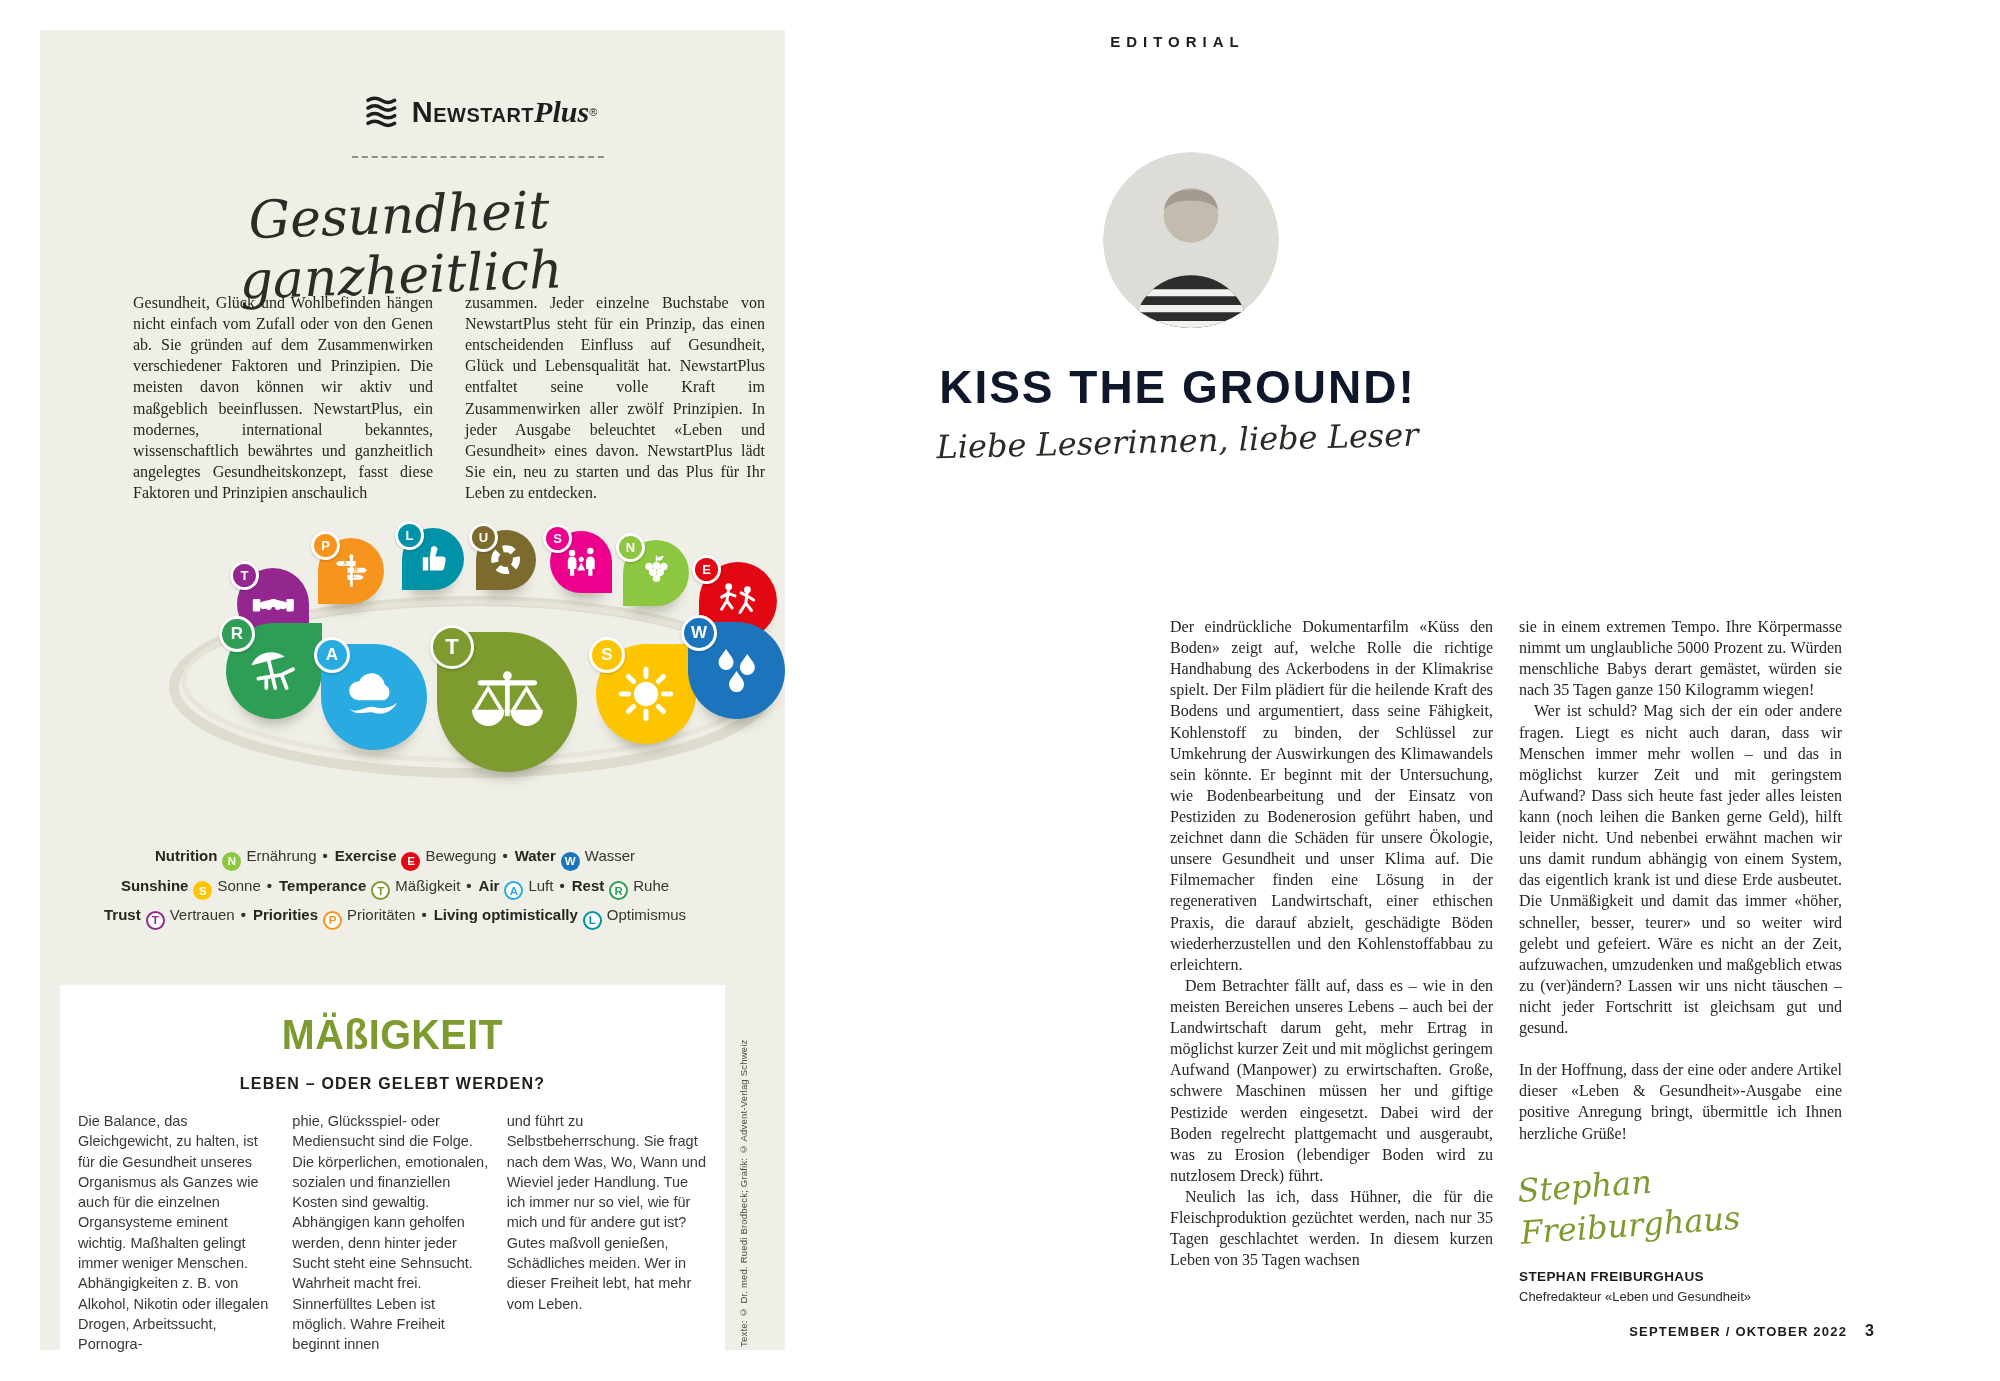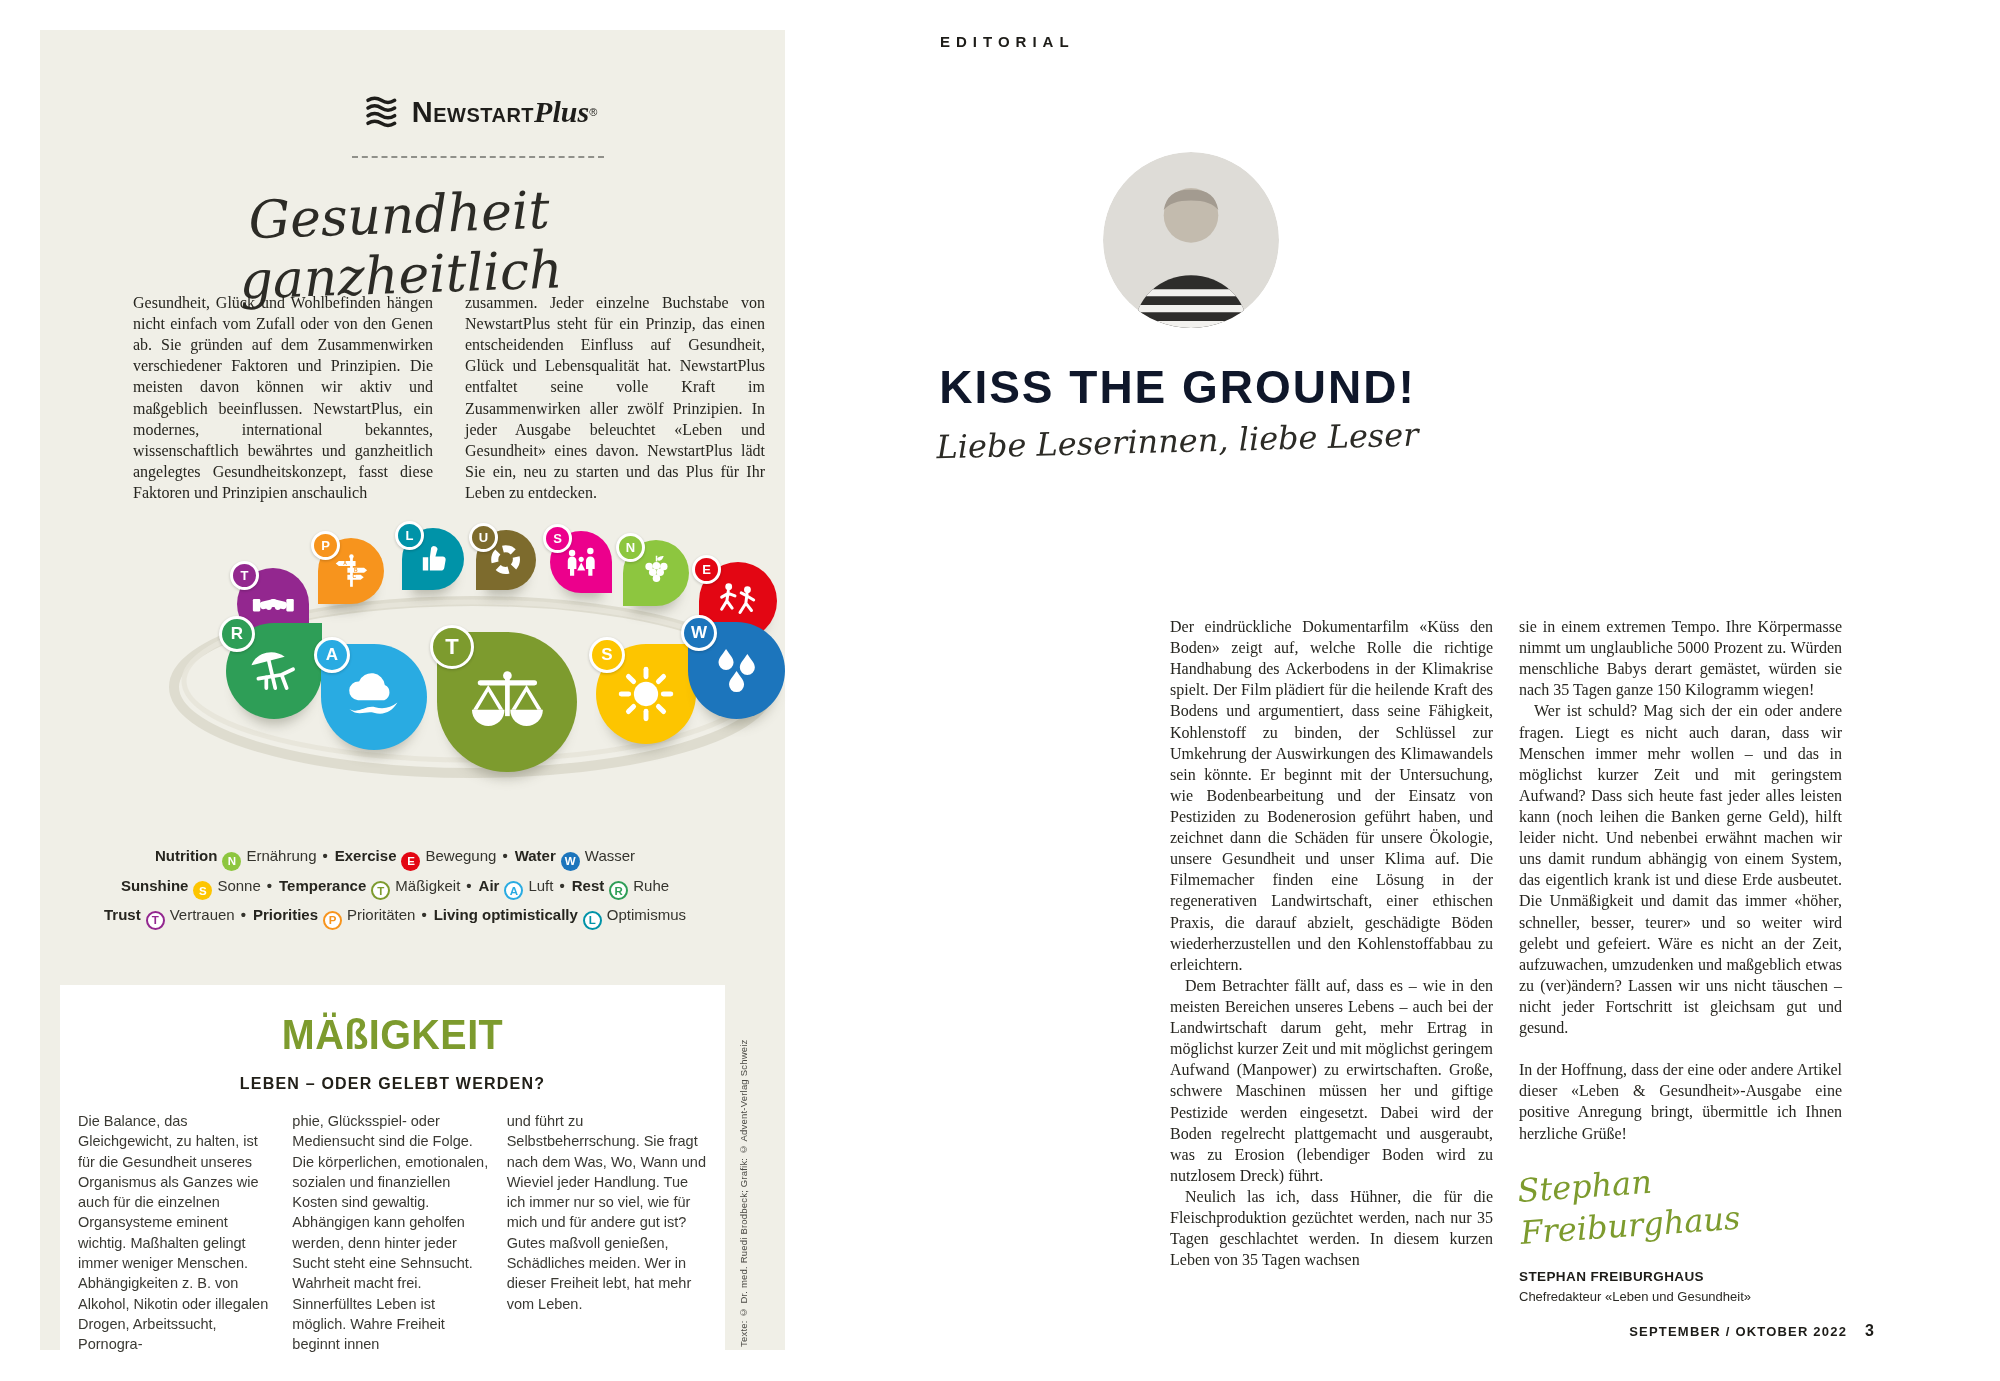--- a/index.html
+++ b/index.html
@@ -73,21 +73,21 @@
   .temp-cols { display:flex; gap:14px; padding:18px 18px 0 18px; }
   .temp-col { flex:1; font-size:14.5px; line-height:1.4; color:#3a3933; }
 
   .credit {
     position:absolute; left:738px; top:985px; height:362px;
     writing-mode:vertical-rl; transform:rotate(180deg);
     font-size:9.5px; color:#4a4944; letter-spacing:.2px; text-align:left;
   }
 
   
-  .kicker { position:absolute; left:940px; top:33px; width:475px; text-align:left; font-size:15px; font-weight:bold; letter-spacing:6px; color:#1d1c18; }
+  .kicker { position:absolute; left:940px; top:33px; width:475px; text-align:center; font-size:15px; font-weight:bold; letter-spacing:6px; color:#1d1c18; }
   .photo { position:absolute; left:1103px; top:152px; width:176px; height:176px; border-radius:50%; overflow:hidden; }
   .ed-title { position:absolute; left:915px; top:360px; width:525px; text-align:center; font-size:46px; font-weight:800; letter-spacing:2px; }
   .ed-salutation { position:absolute; left:915px; top:422px; width:525px; text-align:center; font-family:"DejaVu Serif", serif; font-style:italic; font-size:32px; color:#2c2b26; transform:rotate(-1.5deg); }
 
   .ed-cols { position:absolute; left:1170px; top:616px; width:672px; display:flex; gap:26px; }
   .ed-col { width:323px; font-family:"Liberation Serif","DejaVu Serif",serif; font-size:16px; line-height:1.32; color:#26251f; text-align:justify; }
   .ed-col p { margin:0; }
   .ed-col p + p { text-indent:15px; }
   .ed-col p.block { text-indent:0; margin-top:21px; }
 

